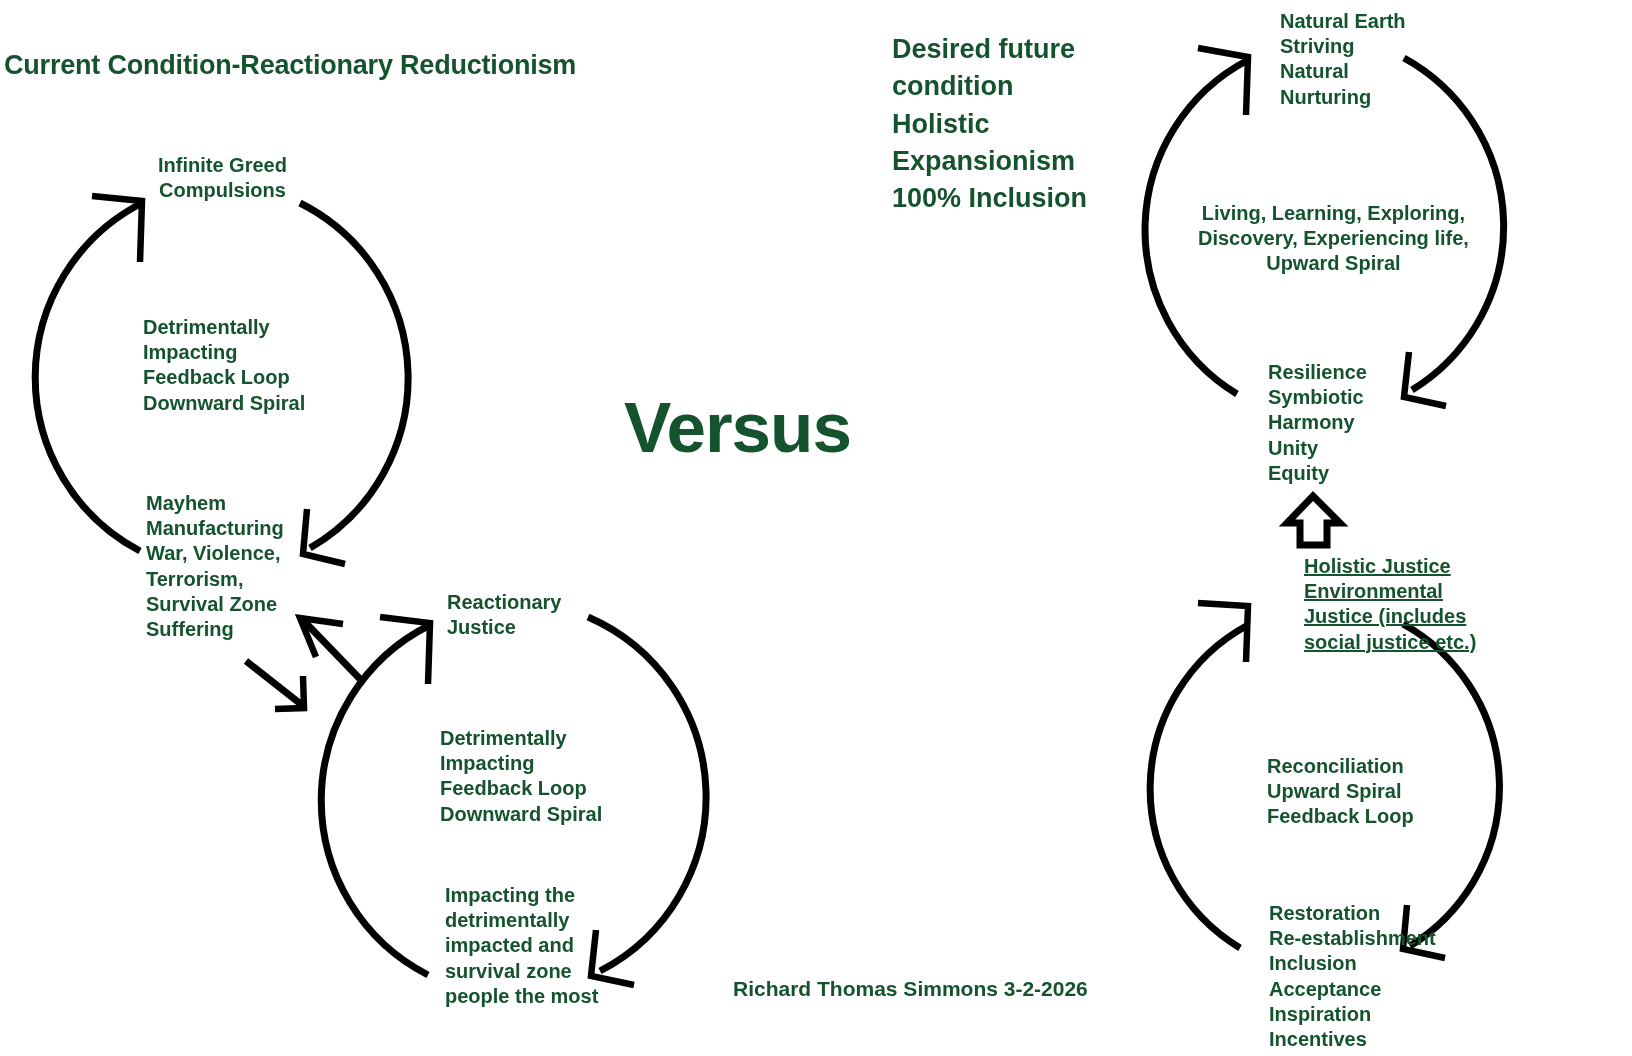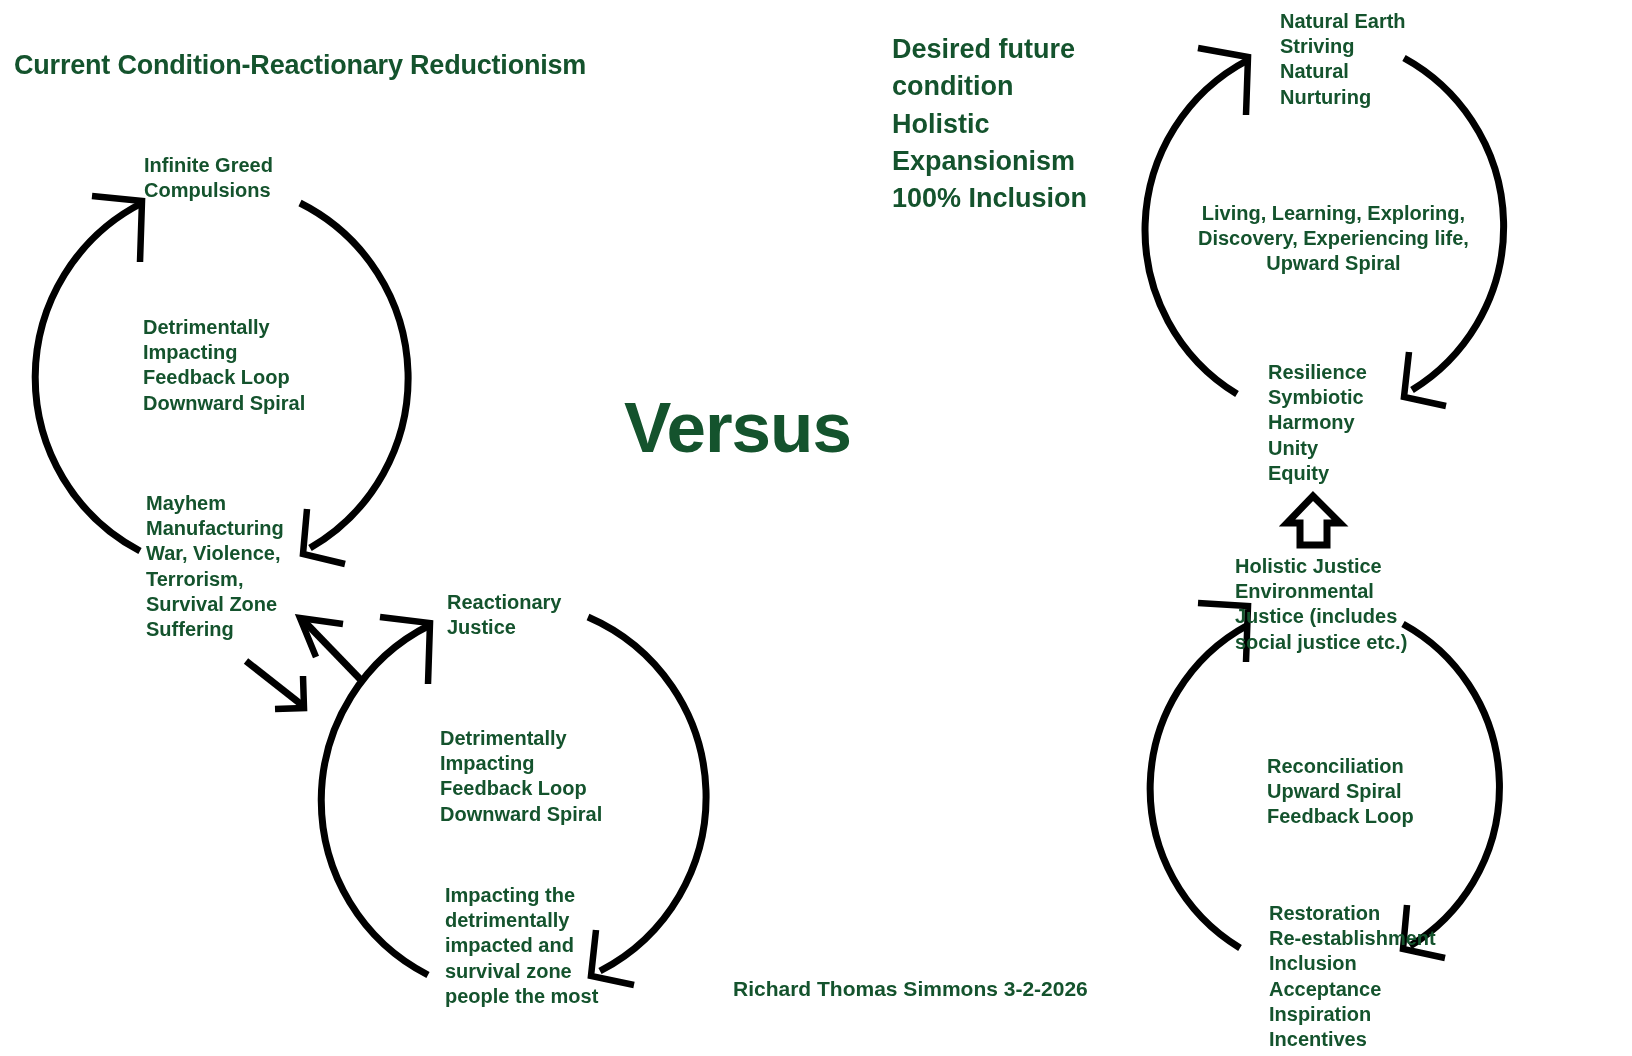--- a/index.html
+++ b/index.html
@@ -19,21 +19,21 @@
   .txt {
     position: absolute;
     font-weight: bold;
     line-height: 1.0;
     white-space: pre-line;
     color: #14532d;
   }
 
   
   #title-left {
-    left: 14px;
+    left: 4px;
     top: 52px;
     font-size: 27px;
     letter-spacing: -0.2px;
   }
   #title-right {
     left: 876px;
     top: 31px;
     font-size: 27px;
     line-height: 1.38;
     margin-left: 16px;
@@ -47,36 +47,36 @@
   #signature {
     left: 733px;
     top: 978px;
     font-size: 21px;
   }
 
   
   .node { font-size: 20px; line-height: 1.26; }
 
   
-  #n-greed       { left: 144px; top: 153px; }
+  #n-greed       { left: 158px; top: 153px; text-align: center; }
   #n-detr1       { left: 143px; top: 315px; }
   #n-mayhem      { left: 146px; top: 491px; }
 
   
   #n-react       { left: 447px; top: 590px; }
   #n-detr2       { left: 440px; top: 726px; }
   #n-impacting   { left: 445px; top: 883px; }
 
   
   #n-earth       { left: 1280px; top: 9px; }
   #n-living      { left: 1198px; top: 201px; text-align: center; }
   #n-resilience  { left: 1268px; top: 360px; }
 
   
-  #n-holistic    { left: 1235px; top: 554px; }
+  #n-holistic    { left: 1304px; top: 554px; text-decoration: underline; }
   #n-reconcil    { left: 1267px; top: 716px; margin-top: 38px; }
   #n-restoration { left: 1269px; top: 901px; }
 
   svg.arcs {
     position: absolute;
     left: 0;
     top: 0;
     width: 1632px;
     height: 1056px;
     pointer-events: none;

